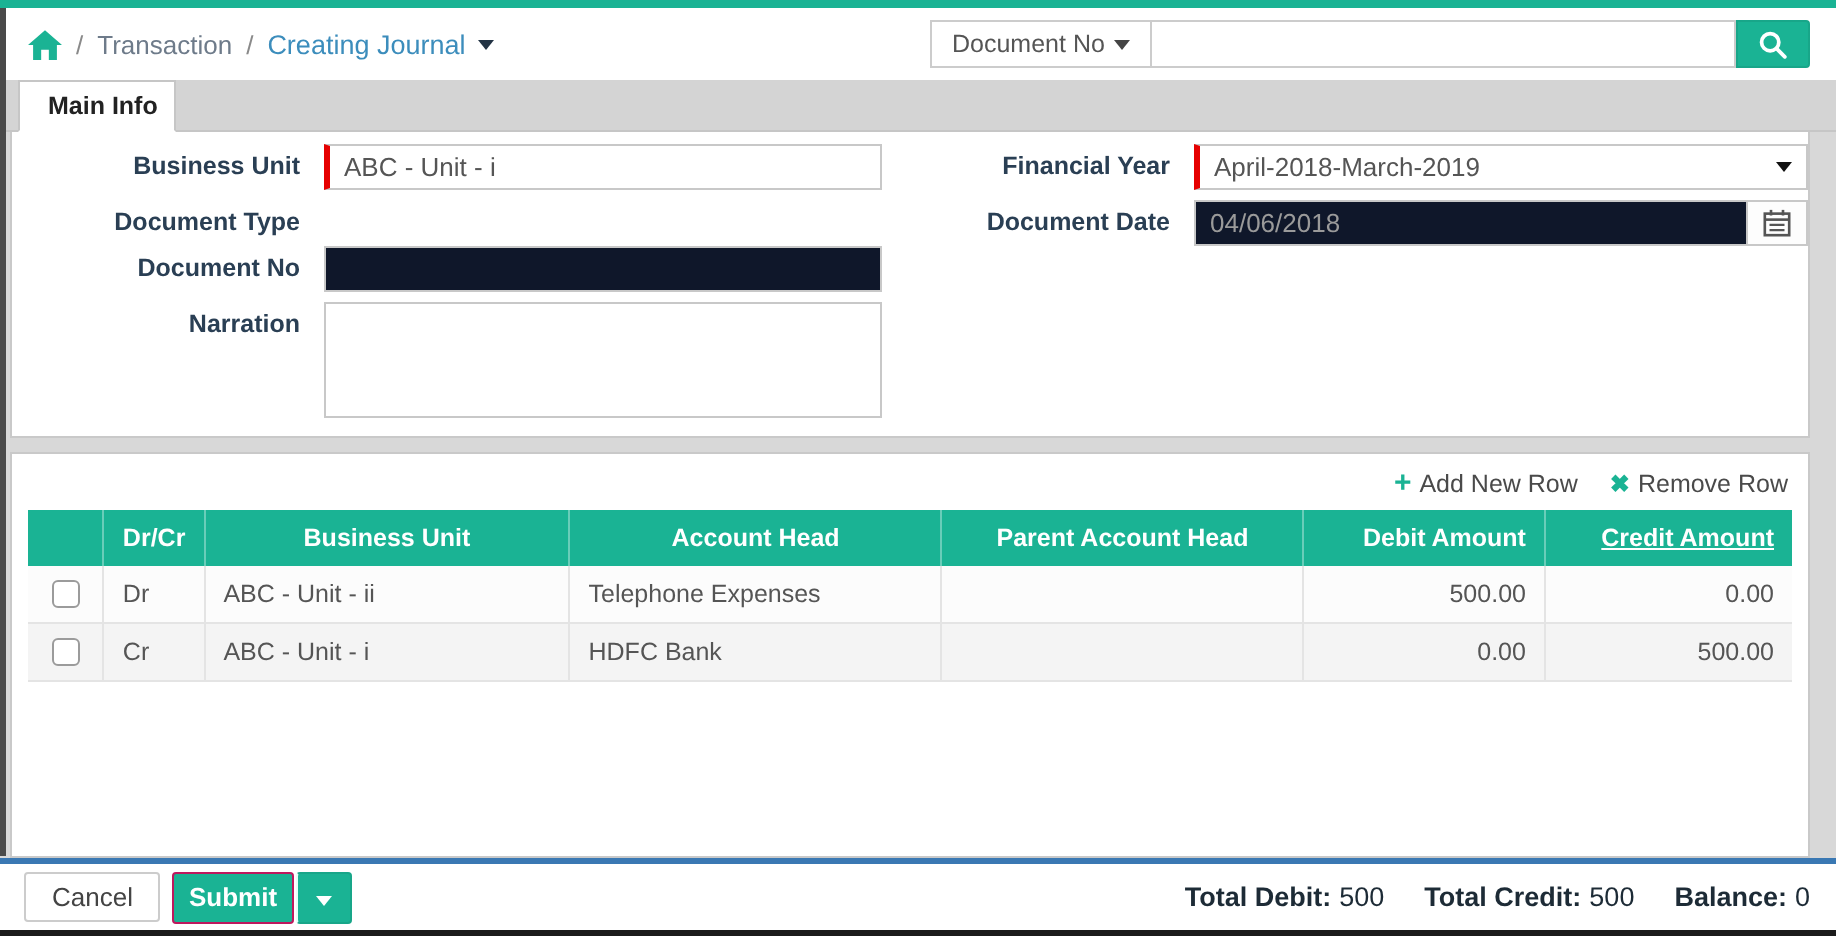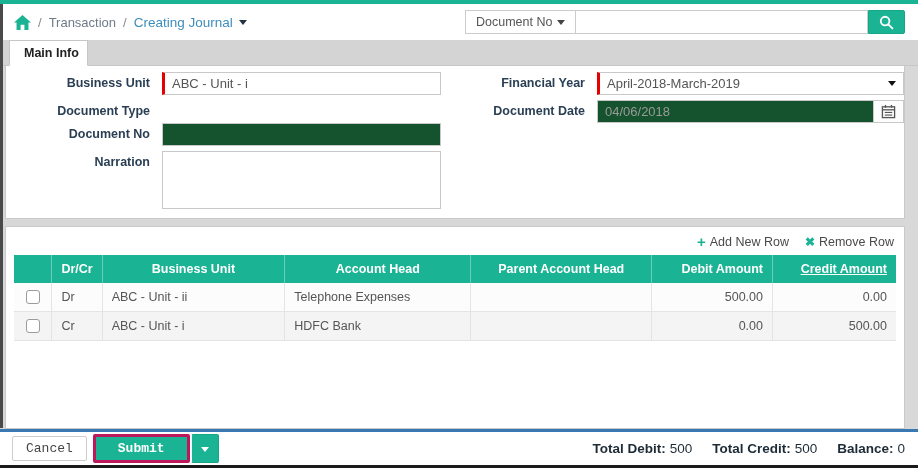--- a/index.html
+++ b/index.html
@@ -50,21 +50,21 @@
   .form-col.right .ctl{ margin-right:0; }
 
   .inp, .sel, .txa{
     width:100%; height:23px; border:1px solid #c8c8c8; background:#fff;
     font-family:"Liberation Sans",sans-serif; font-size:13px; color:#555; padding:0 7px;
   }
   .required{ border-left:3px solid #e60000 !important; }
   .sel{ display:flex; align-items:center; cursor:pointer; }
   .sel .sel-text{ flex:1; }
   .sel .caret{ border-top-color:#111; }
-  .inp:disabled, .inp.disabled{ background:#14532d; color:#9a9a9a; }
+  .inp:disabled, .inp.disabled{ background:#0f172a; color:#9a9a9a; }
   .txa{ height:58px; resize:none; padding-top:3px; }
 
   .date-group{ display:flex; }
   .date-group .inp{ flex:1; border-right:none; }
   .cal-btn{ width:31px; height:23px; background:#fdfdfd; border:1px solid #c8c8c8; display:flex; align-items:center; justify-content:center; cursor:pointer; }
 
   
   .grid-actions{ display:flex; justify-content:flex-end; gap:16px; padding:3px 2px 6px 0; flex:0 0 auto; }
   .grid-action{ display:flex; align-items:center; gap:4px; font-size:12.5px; color:#4a4a4a; cursor:pointer; }
   .icon-plus{ color:#1ab394; font-weight:bold; font-size:15px; line-height:1; }
@@ -79,23 +79,23 @@
   .jgrid th.num, .jgrid td.num{ text-align:right; }
   .jgrid td{ font-size:12.5px; color:#555; padding:7px 9px; border-right:1px solid #e4e4e4; border-bottom:1px solid #e4e4e4; background:#fcfcfc; }
   .jgrid td:last-child{ border-right:none; }
   .jgrid tr:nth-child(even) td{ background:#f4f4f4; }
   .jgrid td.chk, .jgrid th.chk{ text-align:center; padding:5px 4px; }
   .cbx{ appearance:none; -webkit-appearance:none; width:14px; height:14px; border:1px solid #9b9b9b; border-radius:3px; background:#fff; cursor:pointer; vertical-align:middle; margin:0; }
 
   
   .footer-line{ height:3px; background:#3a78b3; flex:0 0 auto; }
   .footer{ height:33px; background:#fff; display:flex; align-items:center; padding:0 13px 0 12px; flex:0 0 auto; gap:6px; }
-  .btn{ font-family:Liberation Mono, monospace; font-size:13px; cursor:pointer; border-radius:2px; }
+  .btn{ font-family:Liberation Sans, sans-serif; font-size:13px; cursor:pointer; border-radius:2px; }
   .btn-cancel{ background:#fff; border:1px solid #ccc; color:#444; padding:4px 13px; }
-  .btn-submit{ background:#1ab394; border:3px solid #be185d; color:#fff; padding:4px 22px; font-weight:bold; }
+  .btn-submit{ background:#1ab394; border:1px solid #be185d; color:#fff; padding:4px 7px; font-weight:bold; }
   .btn-split{ background:#1ab394; border:1px solid #18a689; border-left:1px solid #e8fff9; color:#fff; padding:4px 9px 5px 9px; margin-left:1px; }
   .btn-split .caret{ border-top-color:#fff; }
   .totals{ margin-left:auto; display:flex; align-items:center; gap:20px; font-size:13.5px; color:#1d2b36; }
   .totals .t-item{ display:flex; gap:4px; }
   .totals .t-lbl{ font-weight:bold; }
 </style>
 </head>
 <body>
 
 <div class="screen">

